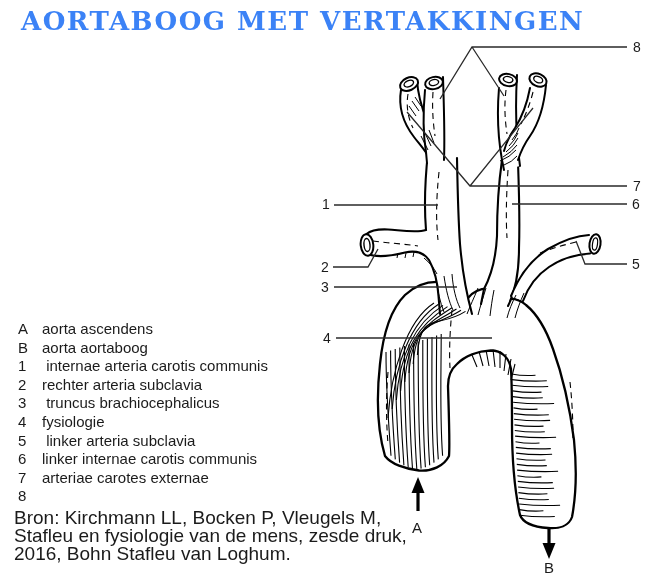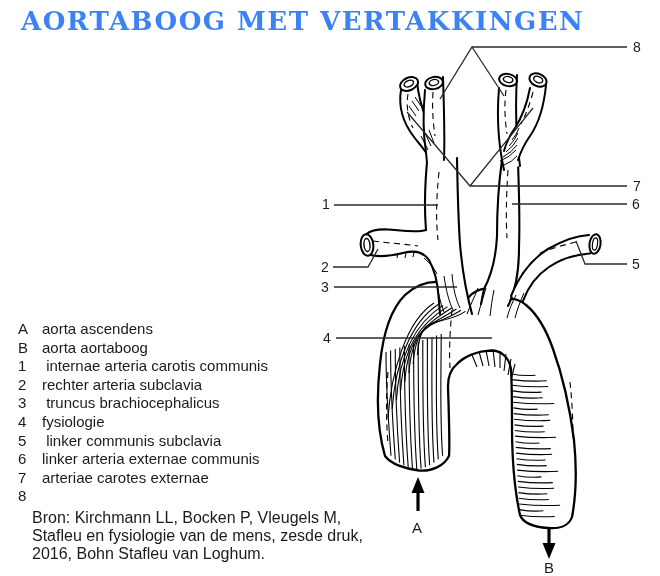--- a/index.html
+++ b/index.html
@@ -5,21 +5,21 @@
   html,body{margin:0;padding:0;background:#ffffff;}
   .page{position:relative;width:660px;height:576px;background:#ffffff;overflow:hidden;
         font-family:"Liberation Sans",sans-serif;}
   .title{position:absolute;left:5px;top:6px;margin:0;
          font-family:"DejaVu Serif",serif;font-weight:700;font-size:26px;
          letter-spacing:1.5px;white-space:nowrap;}
   .legend{position:absolute;left:18px;top:320px;font-size:15px;line-height:18.6px;}
   .lrow{display:flex;}
   .lkey{width:24px;flex:0 0 24px;}
   .ltext{white-space:pre;}
-  .source{position:absolute;left:32px;top:509px;font-size:16px;line-height:18px;}
+  .source{position:absolute;left:14px;top:509px;font-size:19px;line-height:18px;}
   .source div{white-space:nowrap;}
   svg.fig{position:absolute;left:0;top:0;}
   svg text{font-family:"Liberation Sans",sans-serif;}
   .callout{font-size:14px;}
   .flowlab{font-size:15px;}
 </style>
 </head>
 <body>
 
 <div class="page">
@@ -46,25 +46,25 @@
     <div class="lrow">
         <span class="lkey">3</span>
         <span class="ltext"> truncus brachiocephalicus</span>
       </div>
     <div class="lrow">
         <span class="lkey">4</span>
         <span class="ltext">fysiologie</span>
       </div>
     <div class="lrow">
         <span class="lkey">5</span>
-        <span class="ltext"> linker communis subclavia</span>
+        <span class="ltext"> linker arteria subclavia</span>
       </div>
     <div class="lrow">
         <span class="lkey">6</span>
-        <span class="ltext">linker arteria externae communis</span>
+        <span class="ltext">linker internae carotis communis</span>
       </div>
     <div class="lrow">
         <span class="lkey">7</span>
         <span class="ltext">arteriae carotes externae</span>
       </div>
     <div class="lrow">
         <span class="lkey">8</span>
       </div>
   </div>
 

